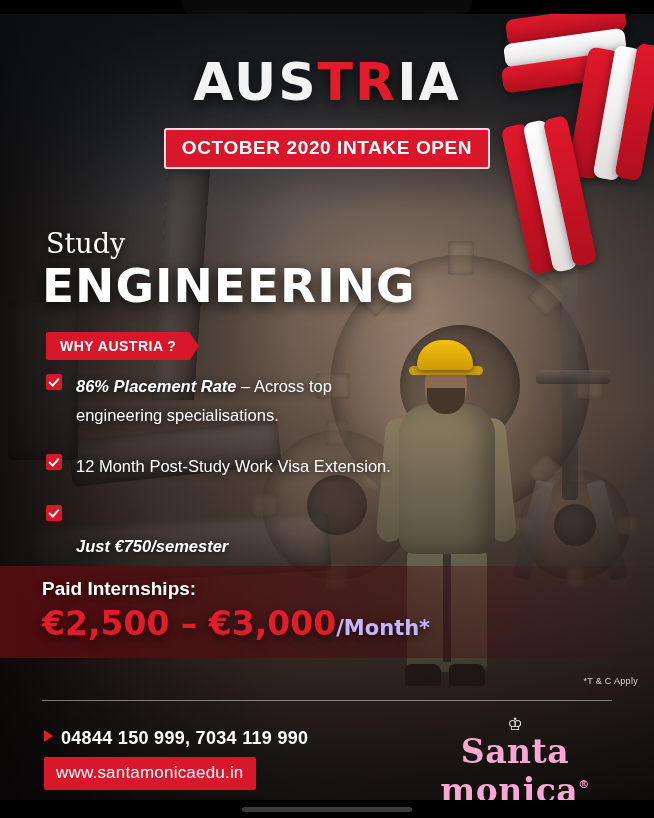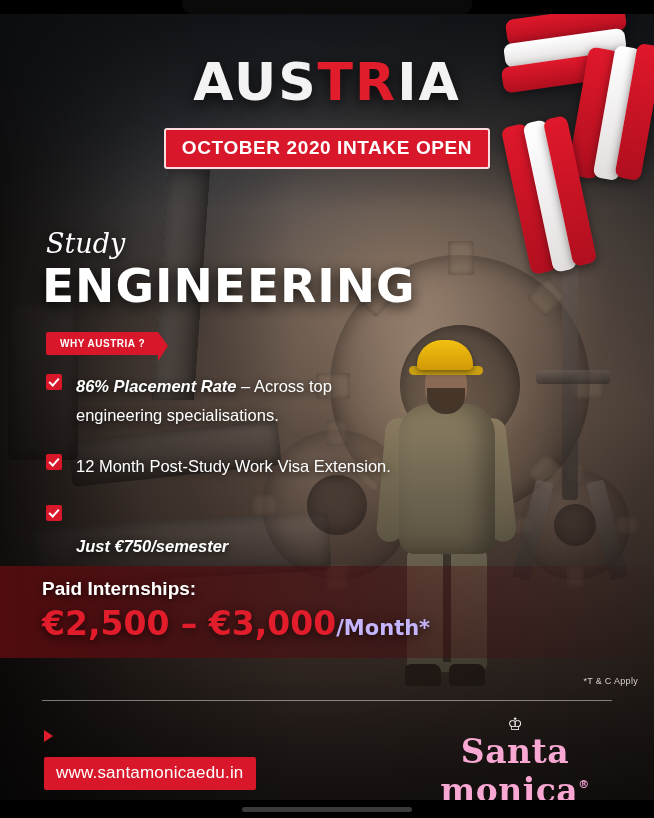--- a/index.html
+++ b/index.html
@@ -67,27 +67,27 @@
 
   
   .title-wrap{position:absolute;left:0;right:0;top:46px;text-align:center;}
   .austria{font-family:"DejaVu Sans",sans-serif;font-weight:bold;font-size:52px;line-height:72px;letter-spacing:2px;
     color:#f3f3f3;text-shadow:0 4px 14px rgba(0,0,0,.75);display:inline-block;}
   .austria .red{color:#e11d2b;}
   .intake{display:inline-block;margin-top:10px;background:#d9172a;color:#fff;font-weight:bold;font-size:19px;
     letter-spacing:.6px;padding:7px 16px 8px;border:2px solid rgba(255,255,255,.85);border-radius:3px;}
 
   
-  .study{position:absolute;left:46px;top:228px;font-family:"DejaVu Serif",serif;font-style:italic;font-size:27px;color:#fff;
+  .study{position:absolute;left:46px;top:228px;font-family:"DejaVu Serif",serif;font-size:27px;color:#fff;
     text-shadow:0 2px 8px rgba(0,0,0,.7);}
   .engineering{position:absolute;left:42px;top:258px;font-family:"DejaVu Sans",sans-serif;font-weight:bold;font-size:47px;
     letter-spacing:1px;color:#ffffff;text-shadow:0 4px 14px rgba(0,0,0,.8);}
 
   
-  .why{position:absolute;left:46px;top:332px;background:#d9172a;color:#fff;font-weight:bold;font-size:10px;letter-spacing:.5px;
+  .why{position:absolute;left:46px;top:332px;background:#d9172a;color:#fff;font-weight:bold;font-size:14px;letter-spacing:.5px;
     padding:6px 14px;border-radius:2px;}
   .why:after{content:"";position:absolute;right:-9px;top:0;border-top:14px solid transparent;border-bottom:15px solid transparent;border-left:10px solid #d9172a;}
 
   .bullets{position:absolute;left:46px;top:372px;width:350px;}
   .bullet{position:relative;padding-left:30px;margin-bottom:22px;color:#fff;font-size:16.5px;line-height:29px;
     text-shadow:0 2px 7px rgba(0,0,0,.75);}
   .chk{position:absolute;left:0;top:2px;width:16px;height:16px;background:#d9172a;border-radius:2px;}
   .chk:before{content:"";position:absolute;left:5px;top:2px;width:4px;height:8px;border:solid #fff;border-width:0 2px 2px 0;transform:rotate(42deg);}
   .bullet .it{font-style:italic;font-weight:bold;}
 
@@ -228,21 +228,21 @@
   <div class="band"></div>
   <div class="paid">Paid Internships:</div>
   <div class="salary">
     <span>€2,500</span>
     <span>–</span>
     <span>€3,000</span><span class="permonth">/Month*</span>
   </div>
   <div class="tc">*T &amp; C Apply</div>
 
   <div class="hr"></div>
-  <div class="phone"><span class="tri"></span></div>
+  <div class="phone"><span class="tri"></span><span>04844 150 999, 7034 119 990</span></div>
   <div class="web">www.santamonicaedu.in</div>
 
   <div class="logo">
     <div class="crown">♔</div>
     <div class="logo-name"><span>Santa monica</span><span class="tm">®</span></div>
     <div class="logo-sub">Study Abroad Pvt. Ltd.</div>
   </div>
 
   <div class="notch">
       <div class="notch-in"></div>

